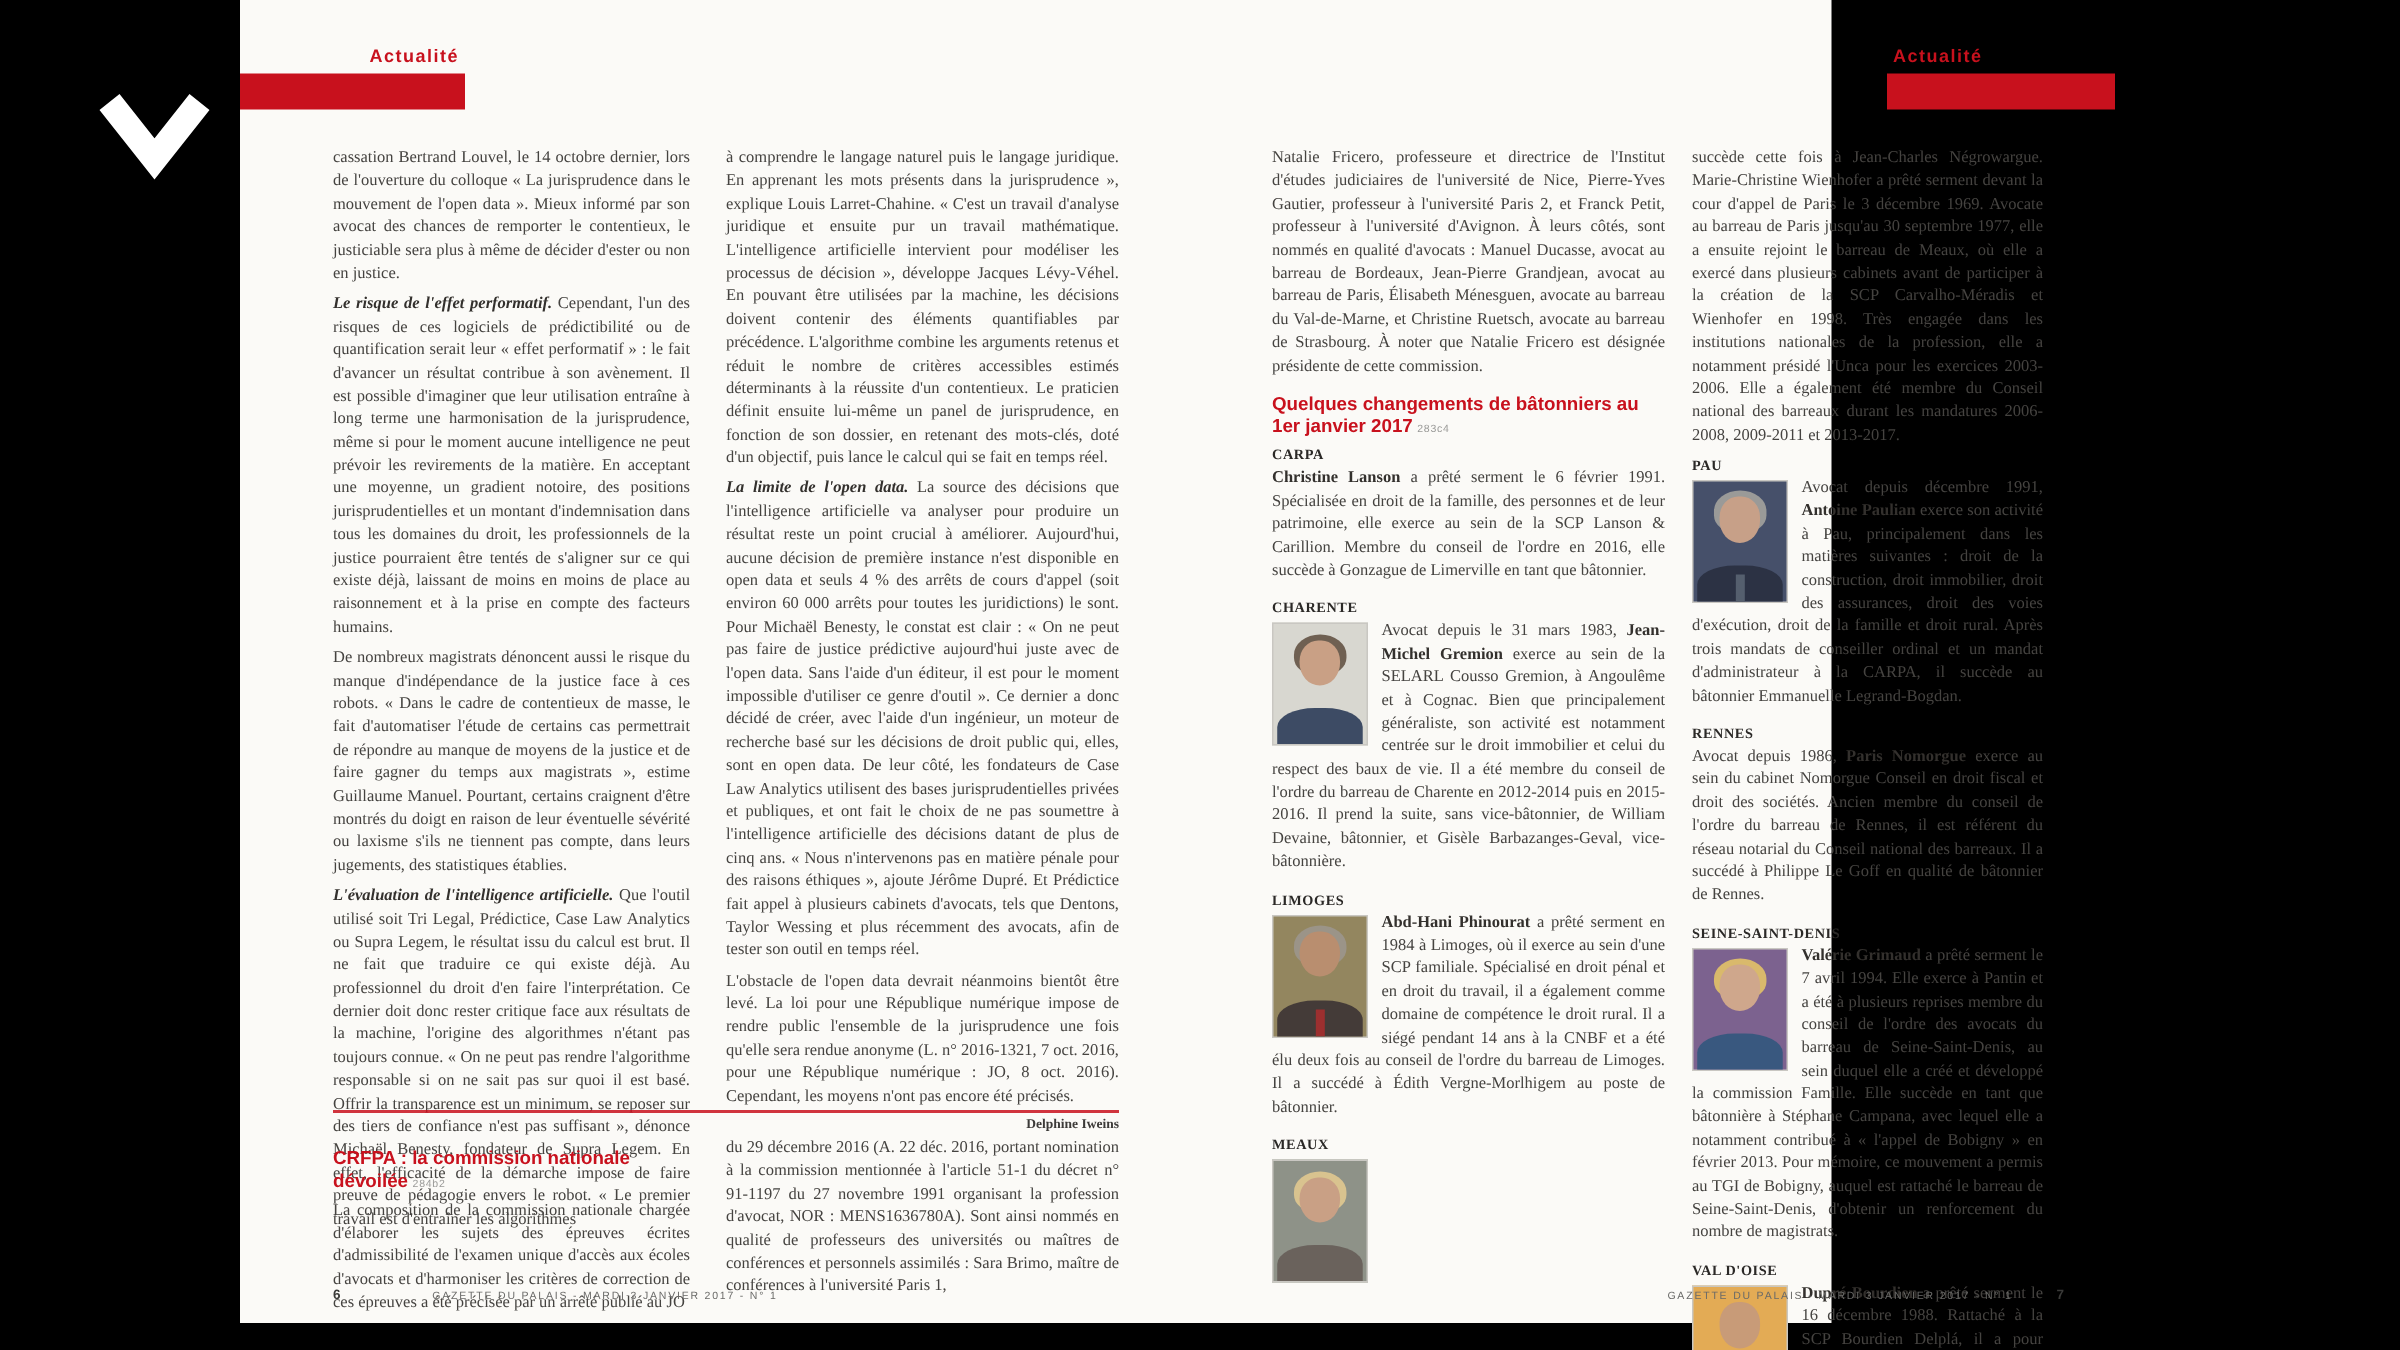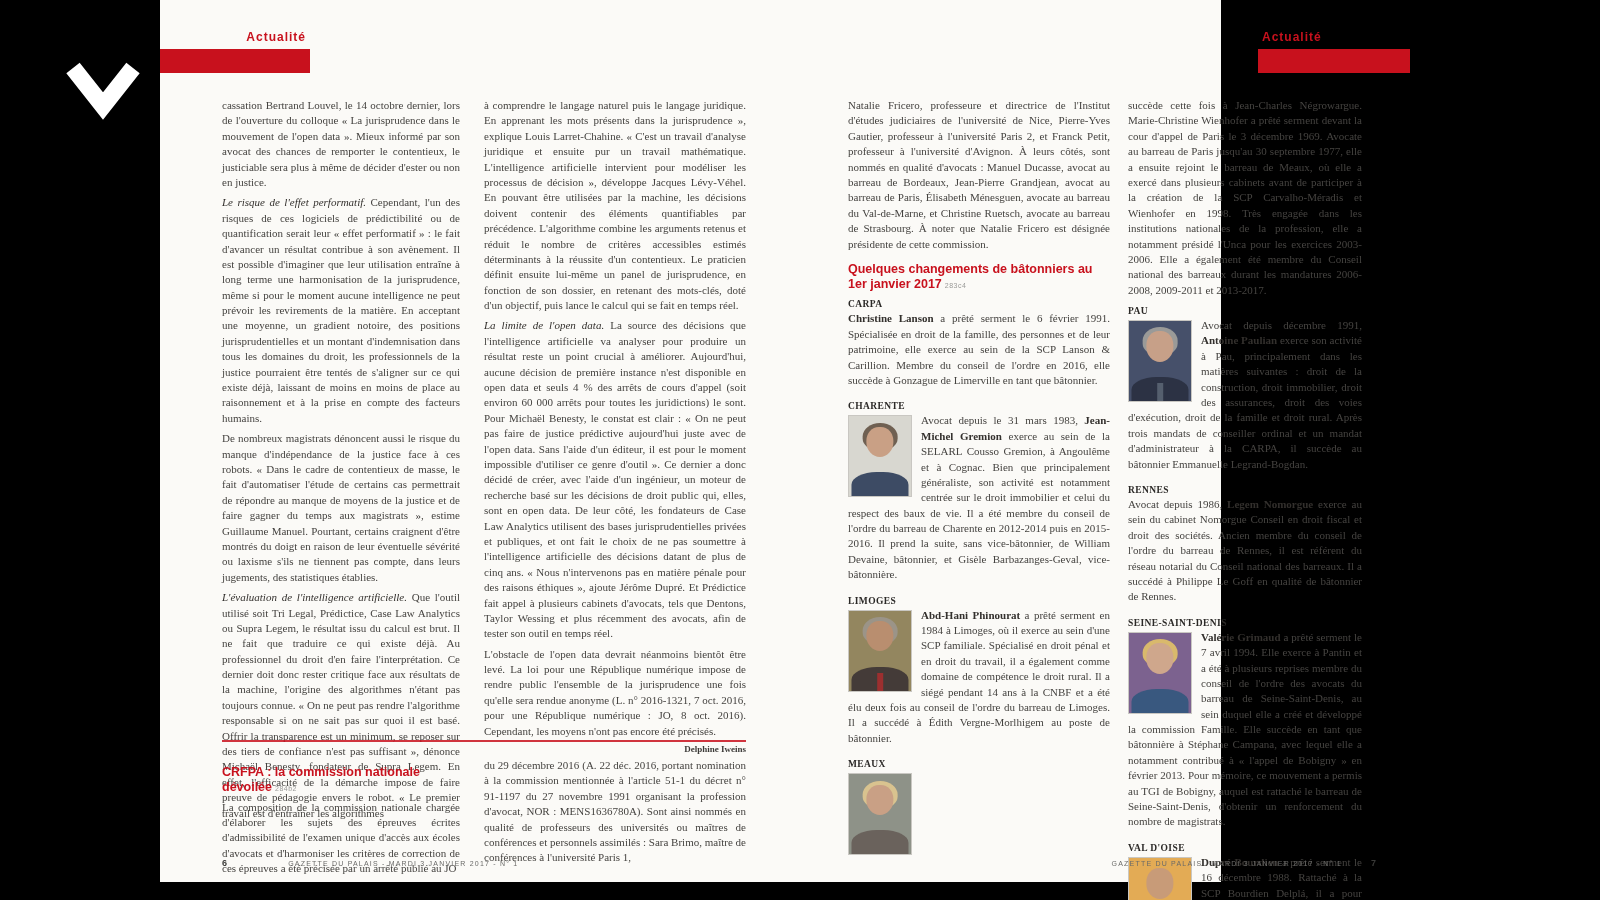--- a/index.html
+++ b/index.html
@@ -19,21 +19,21 @@
   .kicker-right{left:1102px;width:148px;text-align:left;}
   .redbar{position:absolute;top:49px;height:24px;background:var(--accent);}
   .redbar-left{left:0;width:150px;}
   .redbar-right{left:1098px;width:152px;}
   .col{position:absolute;top:98px;}
   .c1{left:62px;width:238px;}
   .c2{left:324px;width:262px;}
   .c3{left:688px;width:262px;}
   .c4{left:968px;width:234px;}
   p.para{margin:0 0 5px 0;text-align:justify;font-size:11px;line-height:1.4;hyphens:auto;}
-  .leadin{font-weight:400;font-style:italic;color:#33302d;}
+  .leadin{font-weight:700;font-style:italic;color:#33302d;}
   b{color:#33302d;}
   .sig{text-align:right;font-weight:700;font-size:9px;margin-top:4px;color:#3c3a38;}
   .art-title{font-family:"Liberation Sans",sans-serif;font-weight:700;font-size:12.5px;
              line-height:1.18;color:var(--accent);margin:10px 0 5px 0;}
   .ref{font-family:"Liberation Sans",sans-serif;font-weight:400;font-size:7px;color:#9a9a98;
        letter-spacing:.5px;margin-left:3px;}
   .city{font-size:9.5px;font-weight:700;letter-spacing:.4px;color:#2b2927;margin:8px 0 2px 0;}
   .sec-body{overflow:hidden;}
   .photo{float:left;width:62px;height:80px;margin:2px 9px 3px 0;position:relative;overflow:hidden;
          border:1px solid #c9c7c2;background:var(--bg,#ccc);}
@@ -165,21 +165,21 @@
               <i class="ph-body"></i>
               <i class="ph-tie"></i>
             </div>
           <p class="para"><span>Avocat depuis décembre 1991, </span><b>Antoine Paulian</b><span> exerce son activité à Pau, principalement dans les matières suivantes : droit de la construction, droit immobilier, droit des assurances, droit des voies d'exécution, droit de la famille et droit rural. Après trois mandats de conseiller ordinal et un mandat d'administrateur à la CARPA, il succède au bâtonnier Emmanuelle Legrand-Bogdan.</span></p>
         </div>
       </div>
 
       <div class="sec">
         <div class="city">RENNES</div>
         <div class="sec-body">
-            <p class="para"><span>Avocat depuis 1986, </span><b>Legem Nomorgue</b><span> exerce au sein du cabinet Nomorgue Conseil en droit fiscal et droit des sociétés. Ancien membre du conseil de l'ordre du barreau de Rennes, il est référent du réseau notarial du Conseil national des barreaux. Il a succédé à Philippe Le Goff en qualité de bâtonnier de Rennes.</span></p>
+            <p class="para"><span>Avocat depuis 1986, </span><b>Paris Nomorgue</b><span> exerce au sein du cabinet Nomorgue Conseil en droit fiscal et droit des sociétés. Ancien membre du conseil de l'ordre du barreau de Rennes, il est référent du réseau notarial du Conseil national des barreaux. Il a succédé à Philippe Le Goff en qualité de bâtonnier de Rennes.</span></p>
           </div>
       </div>
 
       <div class="sec">
         <div class="city">SEINE-SAINT-DENIS</div>
         <div class="sec-body">
           <div class="photo" style="--bg:#7c628f;--hair:#d9b96c;--skin:#cfa78c;--suit:#39587f;--tie:transparent">
               <i class="ph-hair"></i>
               <i class="ph-head"></i>
               <i class="ph-body"></i>

